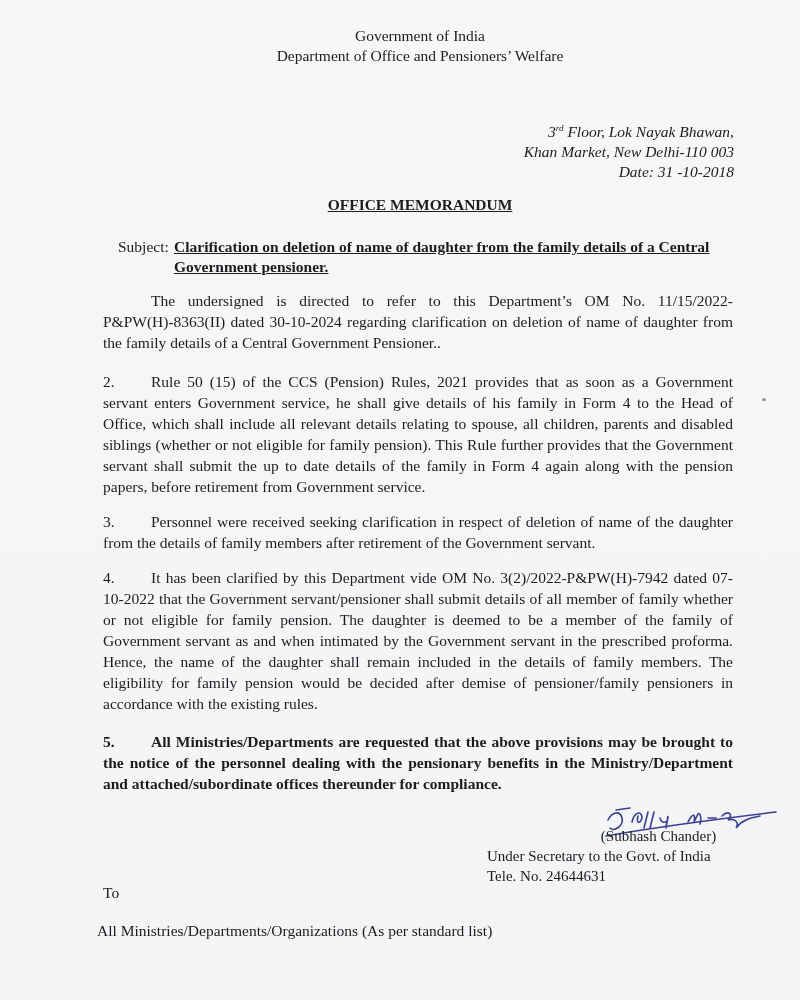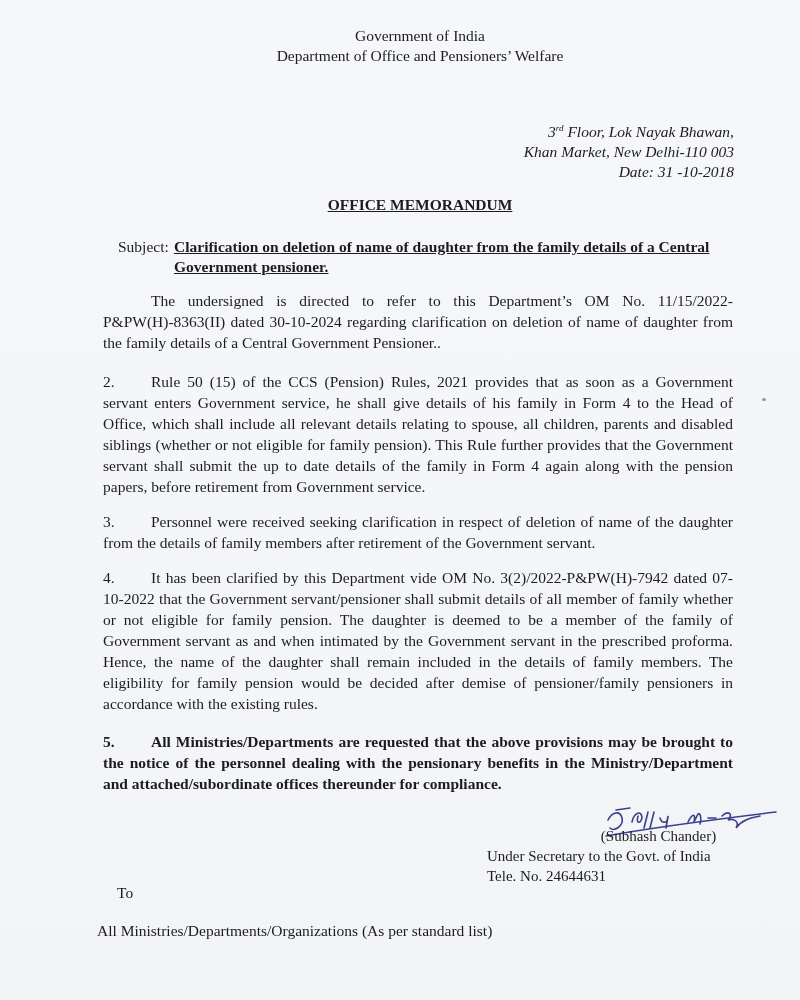--- a/index.html
+++ b/index.html
@@ -21,21 +21,21 @@
     .subject .label { position: absolute; left: 0; top: 0; }
     .subject .text { display: block; padding-left: 56px; font-weight: bold; text-decoration: underline; }
     .para { left: 103px; width: 630px; font-size: 15.5px; line-height: 21px; text-align: justify; }
     .para .num { display: inline-block; width: 48px; }
     .indent { text-indent: 48px; }
     .signature { left: 600px; top: 802px; width: 180px; height: 40px; }
     .sign-block { left: 487px; top: 826px; width: 243px; font-size: 15px; line-height: 20px; }
     .sign-block .name { text-align: center; padding-left: 100px; }
     .sign-block .desig { text-align: left; }
     .sign-block .tele { text-align: left; }
-    .to { left: 103px; top: 884px; font-size: 15.5px; margin-left: 14px; }
+    .to { left: 103px; top: 884px; font-size: 15.5px; }
     .recipients { left: 97px; top: 922px; font-size: 15.5px; }
     .dot { left: 762px; top: 398px; width: 4px; height: 3px; background: #999; border-radius: 2px; }
   </style>
 </head>
 <body>
 
 <div class="page">
 
   <div class="abs header-block">
     <div>Government of India</div>

